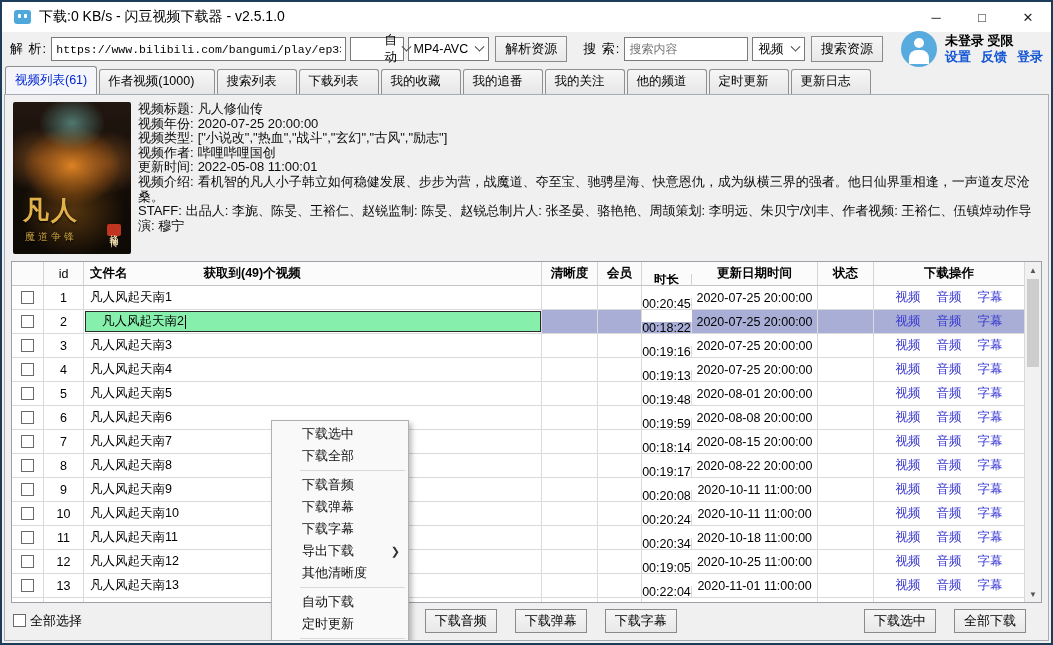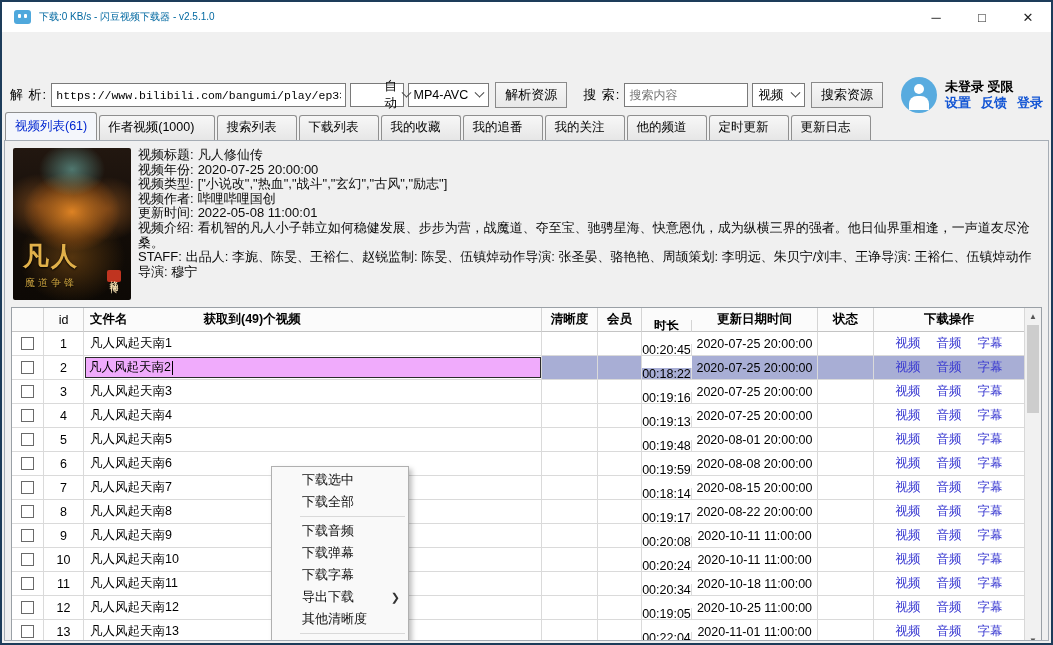--- a/index.html
+++ b/index.html
@@ -8,25 +8,25 @@
   .window{
     width:1053px;height:645px;background:#f0f0f0;border:2px solid #1d3c5a;
     position:relative;display:flex;flex-direction:column;overflow:hidden;
     font-size:12.5px;color:#000;
   }
   
   .titlebar{height:30px;background:#fff;display:flex;align-items:center;flex:none;}
   .app-icon{width:17px;height:14px;background:#4fa8dc;border-radius:3px;margin:0 8px 0 12px;position:relative;flex:none;}
   .app-icon::before,.app-icon::after{content:"";position:absolute;top:4px;width:3px;height:4px;background:#fff;border-radius:1px;}
   .app-icon::before{left:4px;} .app-icon::after{right:4px;}
-  .title-text{font-size:10px;color:#0369a1;}
+  .title-text{font-size:14px;color:#000000;}
   .win-controls{margin-left:auto;display:flex;height:100%;}
   .win-btn{width:46px;height:100%;display:flex;align-items:center;justify-content:center;font-size:13px;color:#222;cursor:default;}
   
-  .toolbar{height:34px;display:flex;align-items:center;padding:0 8px;flex:none;margin-top:46px;}
+  .toolbar{height:34px;display:flex;align-items:center;padding:0 8px;flex:none;}
   .lbl{font-size:13px;white-space:nowrap;letter-spacing:1px;}
   .txt{height:24px;border:1px solid #7a7a7a;background:#fff;font-size:12px;padding:0 4px;outline:none;}
   .url-input{width:304px;margin-left:4px;font-family:"Liberation Mono","DejaVu Sans Mono",monospace;font-size:11.5px;}
   .sel{height:24px;border:1px solid #7a7a7a;background:#fff;display:flex;align-items:center;justify-content:space-between;padding:0 5px;margin-left:4px;font-size:12.5px;}
   .sel .arr{width:7px;height:7px;border-right:1.6px solid #444;border-bottom:1.6px solid #444;transform:rotate(45deg) translate(-2px,-2px);margin-left:6px;flex:none;}
   .btn{height:26px;border:1px solid #8a8a8a;background:linear-gradient(#f6f6f6,#e8e8e8);padding:0 9px;font-size:13px;display:flex;align-items:center;justify-content:center;white-space:nowrap;cursor:default;}
   .search-input{width:124px;margin-left:4px;}
   .search-lbl{margin-left:16px;}
   .avatar{width:36px;height:36px;border-radius:50%;background:#58abdf;position:relative;overflow:hidden;margin-left:18px;flex:none;}
   .avatar::before{content:"";position:absolute;top:7px;left:13px;width:10px;height:10px;border-radius:50%;background:#fff;}
@@ -73,21 +73,21 @@
   .c-dur span{white-space:nowrap;flex:none;}
   .c-date{width:126px;justify-content:center;white-space:nowrap;}
   .c-st{width:56px;}
   .c-act{flex:1;justify-content:center;gap:16px;border-right:none!important;}
   .th.c-name{justify-content:flex-start;}
   .th-count{margin-left:76px;}
   .th.c-id{font-weight:normal;}
   .cb{width:13px;height:13px;border:1px solid #6a6a6a;background:#fff;flex:none;}
   .lnk{color:#3939d1;white-space:nowrap;cursor:default;}
   .tr.selected .td.hl{background:#a8aed5;}
-  .editbox{width:456px;height:21px;background:#f0abfc;border:1px solid #2b2b2b;display:flex;align-items:center;padding:0 3px;margin-left:-5px;}
+  .editbox{width:456px;height:21px;background:#86efac;border:1px solid #2b2b2b;display:flex;align-items:center;padding:0 16px;margin-left:-5px;}
   .caret{width:1px;height:14px;background:#000;margin-left:1px;}
   .row-clip{height:6px;overflow:hidden;flex:none;}
   
   .vscroll{width:17px;flex:none;background:#f1f1f1;border-left:1px solid #d8d8d8;display:flex;flex-direction:column;}
   .sc-btn{height:16px;flex:none;display:flex;align-items:center;justify-content:center;font-size:8px;color:#555;}
   .sc-thumb{height:88px;margin:1px 2px;background:#cdcdcd;flex:none;}
   .sc-fill{flex:1;}
   
   .menu{position:absolute;left:266px;top:325px;width:138px;background:#f9f9f9;border:1px solid #b0b0b0;box-shadow:3px 3px 5px rgba(0,0,0,.25);padding:2px 0;z-index:50;}
   .mi{height:22px;display:flex;align-items:center;padding-left:30px;padding-right:8px;font-size:13px;color:#111;white-space:nowrap;cursor:default;}
@@ -167,21 +167,21 @@
         <div class="poster-sub">魔道争锋</div>
         <div class="poster-seal">修仙传</div>
       </div>
       <div class="info-text">
         <div class="info-line"><span>视频标题:</span><span class="v">凡人修仙传</span></div>
         <div class="info-line"><span>视频年份:</span><span class="v">2020-07-25 20:00:00</span></div>
         <div class="info-line"><span>视频类型:</span><span class="v">["小说改","热血","战斗","玄幻","古风","励志"]</span></div>
         <div class="info-line"><span>视频作者:</span><span class="v">哔哩哔哩国创</span></div>
         <div class="info-line"><span>更新时间:</span><span class="v">2022-05-08 11:00:01</span></div>
         <div class="info-line"><span>视频介绍:</span><span class="v">看机智的凡人小子韩立如何稳健发展、步步为营，战魔道、夺至宝、驰骋星海、快意恩仇，成为纵横三界的强者。他日仙界重相逢，一声道友尽沧桑。</span></div>
-        <div class="info-line"><span>STAFF:</span><span class="v">出品人: 李旎、陈旻、王裕仁、赵锐监制: 陈旻、伍镇焯动作导演: 张圣晏、骆艳艳、周颉策划: 李明远、朱贝宁/刘丰、王诤导演: 王裕仁、伍镇焯动作导演: 穆宁</span></div>
+        <div class="info-line"><span>STAFF:</span><span class="v">出品人: 李旎、陈旻、王裕仁、赵锐监制: 陈旻、赵锐总制片人: 张圣晏、骆艳艳、周颉策划: 李明远、朱贝宁/刘丰、作者视频: 王裕仁、伍镇焯动作导演: 穆宁</span></div>
       </div>
     </div>
 
     <div class="table-wrap">
       <div class="grid">
         <div class="thead">
           <div class="th c-cb"></div>
           <div class="th c-id">id</div>
           <div class="th c-name">
               <span>文件名</span>

